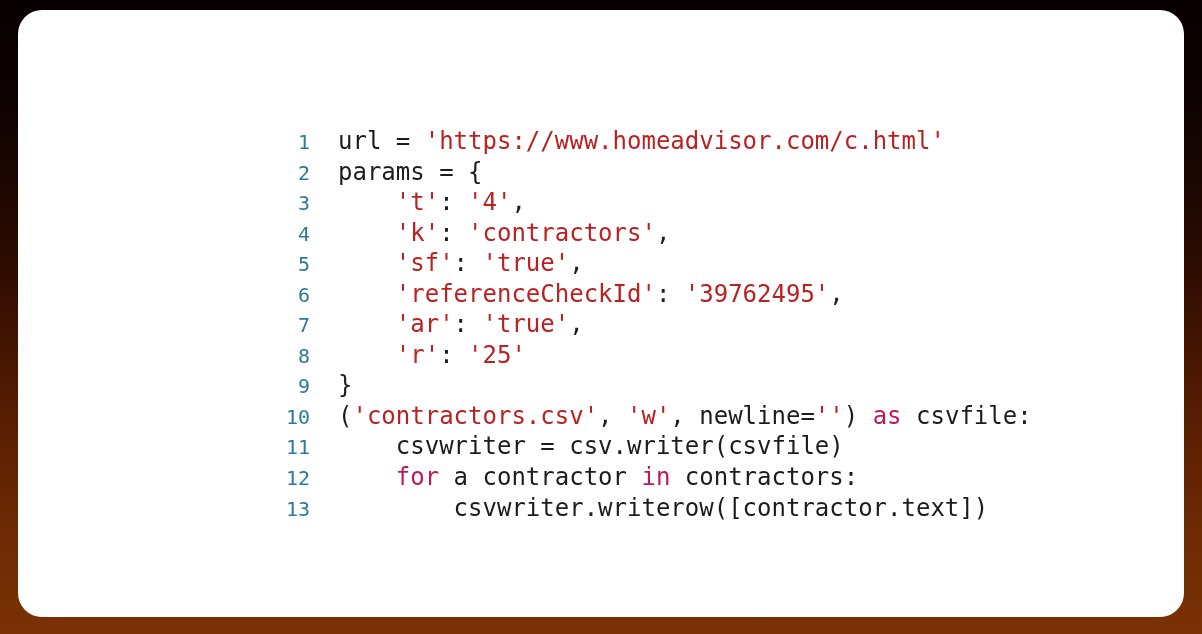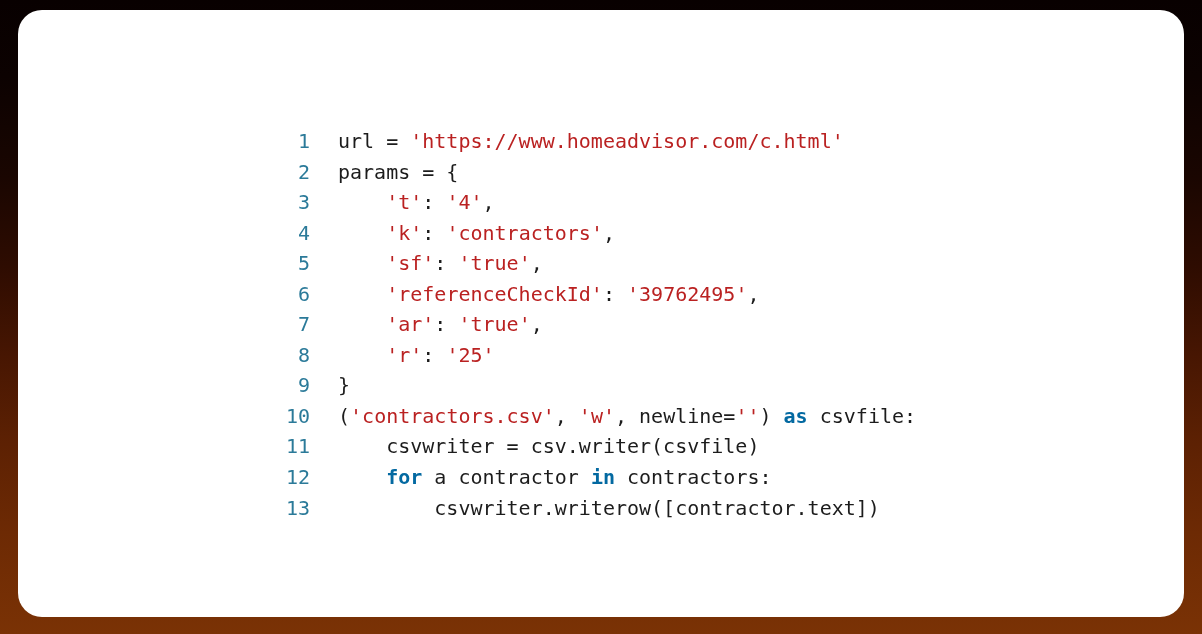--- a/index.html
+++ b/index.html
@@ -65,27 +65,27 @@
     font-size: 20px;
     -webkit-user-select: none;
     user-select: none;
   }
 
   .code-text {
     display: inline-block;
     margin-left: 28px;
     white-space: pre;
     font-family: "DejaVu Sans Mono", monospace;
-    font-size: 20px;
+    font-size: 24px;
     color: #1c1c1c;
   }
 
   .tok-plain { color: #1c1c1c; }
   .tok-string { color: #ba2121; }
-  .tok-keyword { color: #0369a1; font-weight: bold; }
+  .tok-keyword { color: #be185d; font-weight: normal; }
 </style>
 </head>
 <body>
 
 <div id="frame">
   <div id="card">
     <div id="code-block"><span class="code-line"><span class="lineno">1</span><span class="code-text"><span class="tok-plain">url = </span><span class="tok-string">'https://www.homeadvisor.com/c.html'</span></span></span><span class="code-line"><span class="lineno">2</span><span class="code-text"><span class="tok-plain">params = {</span></span></span><span class="code-line"><span class="lineno">3</span><span class="code-text"><span class="tok-plain">    </span><span class="tok-string">'t'</span><span class="tok-plain">: </span><span class="tok-string">'4'</span><span class="tok-plain">,</span></span></span><span class="code-line"><span class="lineno">4</span><span class="code-text"><span class="tok-plain">    </span><span class="tok-string">'k'</span><span class="tok-plain">: </span><span class="tok-string">'contractors'</span><span class="tok-plain">,</span></span></span><span class="code-line"><span class="lineno">5</span><span class="code-text"><span class="tok-plain">    </span><span class="tok-string">'sf'</span><span class="tok-plain">: </span><span class="tok-string">'true'</span><span class="tok-plain">,</span></span></span><span class="code-line"><span class="lineno">6</span><span class="code-text"><span class="tok-plain">    </span><span class="tok-string">'referenceCheckId'</span><span class="tok-plain">: </span><span class="tok-string">'39762495'</span><span class="tok-plain">,</span></span></span><span class="code-line"><span class="lineno">7</span><span class="code-text"><span class="tok-plain">    </span><span class="tok-string">'ar'</span><span class="tok-plain">: </span><span class="tok-string">'true'</span><span class="tok-plain">,</span></span></span><span class="code-line"><span class="lineno">8</span><span class="code-text"><span class="tok-plain">    </span><span class="tok-string">'r'</span><span class="tok-plain">: </span><span class="tok-string">'25'</span></span></span><span class="code-line"><span class="lineno">9</span><span class="code-text"><span class="tok-plain">}</span></span></span><span class="code-line"><span class="lineno">10</span><span class="code-text"><span class="tok-plain">(</span><span class="tok-string">'contractors.csv'</span><span class="tok-plain">, </span><span class="tok-string">'w'</span><span class="tok-plain">, newline=</span><span class="tok-string">''</span><span class="tok-plain">) </span><span class="tok-keyword">as</span><span class="tok-plain"> csvfile:</span></span></span><span class="code-line"><span class="lineno">11</span><span class="code-text"><span class="tok-plain">    csvwriter = csv.writer(csvfile)</span></span></span><span class="code-line"><span class="lineno">12</span><span class="code-text"><span class="tok-plain">    </span><span class="tok-keyword">for</span><span class="tok-plain"> a contractor </span><span class="tok-keyword">in</span><span class="tok-plain"> contractors:</span></span></span><span class="code-line"><span class="lineno">13</span><span class="code-text"><span class="tok-plain">        csvwriter.writerow([contractor.text])</span></span></span></div>
   </div>
 </div>
 

